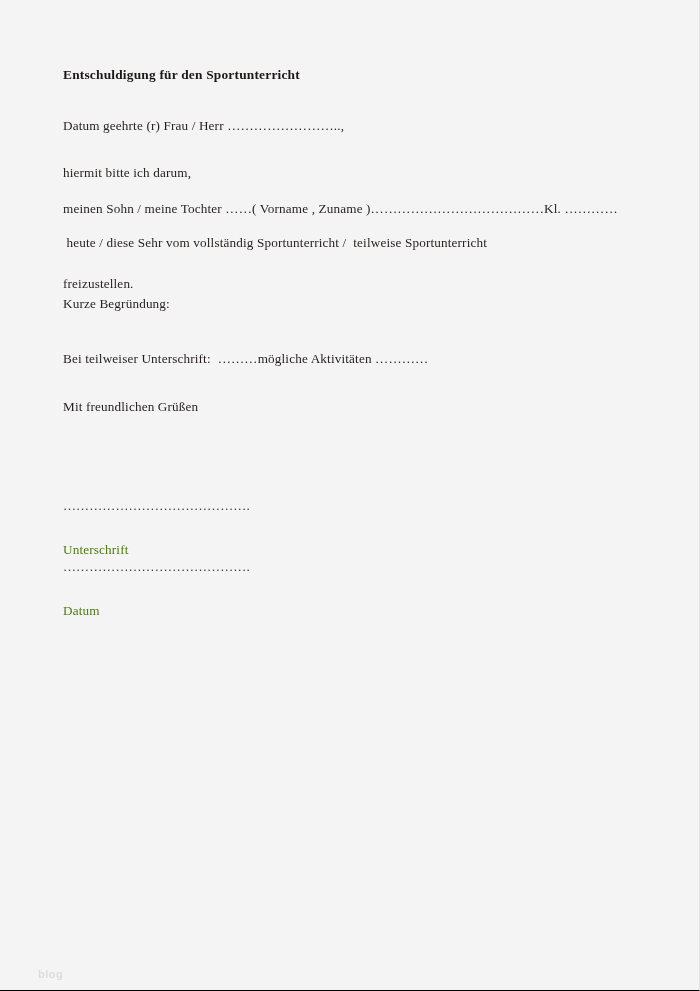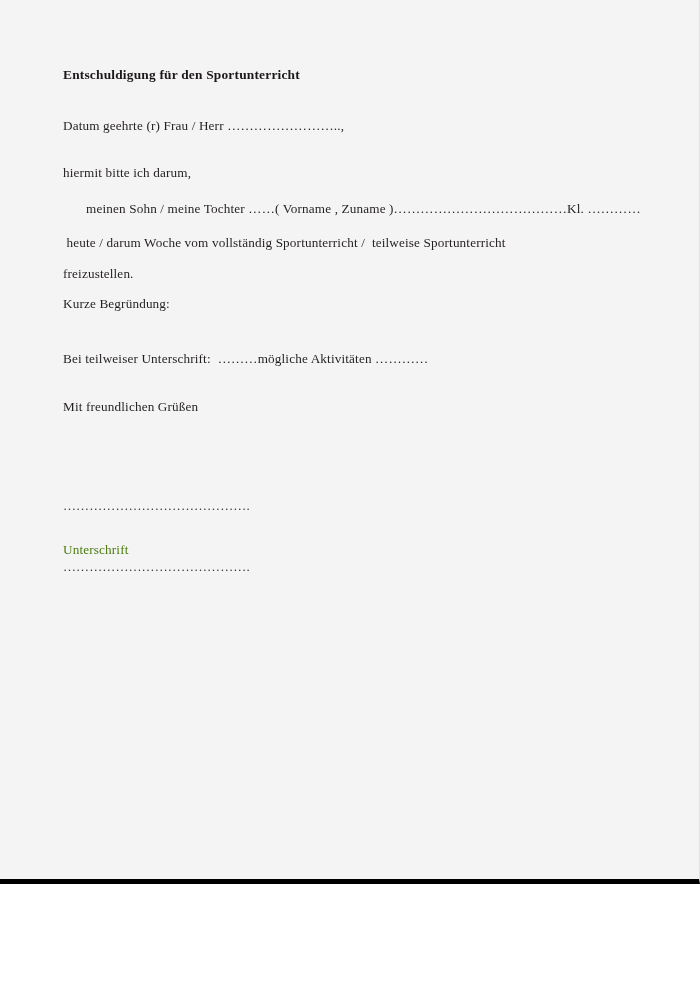--- a/index.html
+++ b/index.html
@@ -11,25 +11,25 @@
     width: 700px;
     height: 991px;
     background: #ffffff;
     font-family: "Liberation Serif", "DejaVu Serif", serif;
     -webkit-font-smoothing: none;
   }
 
   .page {
     position: relative;
     width: 700px;
-    height: 884px;
+    height: 991px;
     box-sizing: border-box;
     background: #f4f4f4;
     border-right: 1px solid #e3e3e3;
-    border-bottom: 5px solid #000000;
+    border-bottom: 1px solid #000000;
     overflow: hidden;
   }
 
   .doc-body {
     position: absolute;
     left: 0;
     top: 0;
     width: 700px;
   }
 
@@ -47,23 +47,23 @@
     font-weight: bold;
     font-size: 13.4px;
     letter-spacing: 0.2px;
     color: #1c1818;
   }
 
   
   .row-heading      { top: 67px; }
   .row-salutation   { top: 118px; }
   .row-request      { top: 165px; }
-  .row-child        { top: 201px; margin-left: 23px; }
+  .row-child        { top: 201px; }
   .row-scope        { top: 235px; left: 63px; }
-  .row-release      { top: 266px; }
+  .row-release      { top: 276px; }
   .row-reason       { top: 296px; }
   .row-partial      { top: 351px; }
   .row-closing      { top: 399px; }
 
   .sig-block {
     position: absolute;
     left: 63px;
     color: #241f1f;
     font-size: 13.2px;
     line-height: 15px;
@@ -107,36 +107,37 @@
   <div class="doc-body">
 
     <div class="line heading row-heading">Entschuldigung für den Sportunterricht</div>
 
     <div class="line row-salutation">Datum geehrte (r) Frau / Herr ……………………..,</div>
 
     <div class="line row-request">hiermit bitte ich darum,</div>
 
     <div class="line row-child">meinen Sohn / meine Tochter ……( Vorname , Zuname )…………………………………Kl. …………</div>
 
-    <div class="line row-scope"> heute / darum Woche vom vollständig Sportunterricht /  teilweise Sportunterricht</div>
+    <div class="line row-scope"> heute / diese Sehr vom vollständig Sportunterricht /  teilweise Sportunterricht</div>
 
     <div class="line row-release">freizustellen.</div>
 
     <div class="line row-reason">Kurze Begründung:</div>
 
     <div class="line row-partial">Bei teilweiser Unterschrift:  ………mögliche Aktivitäten …………</div>
 
     <div class="line row-closing">Mit freundlichen Grüßen</div>
 
     <div class="sig-block sig-signature">
       <span class="sig-rule">…………………………………….</span>
       <span class="sig-label">Unterschrift</span>
     </div>
 
     <div class="sig-block sig-date">
       <span class="sig-rule">…………………………………….</span>
+      <span class="sig-label">Datum</span>
     </div>
 
   </div>
 
   <div class="watermark">blog</div>
 
 </div>
 
 </body></html>

